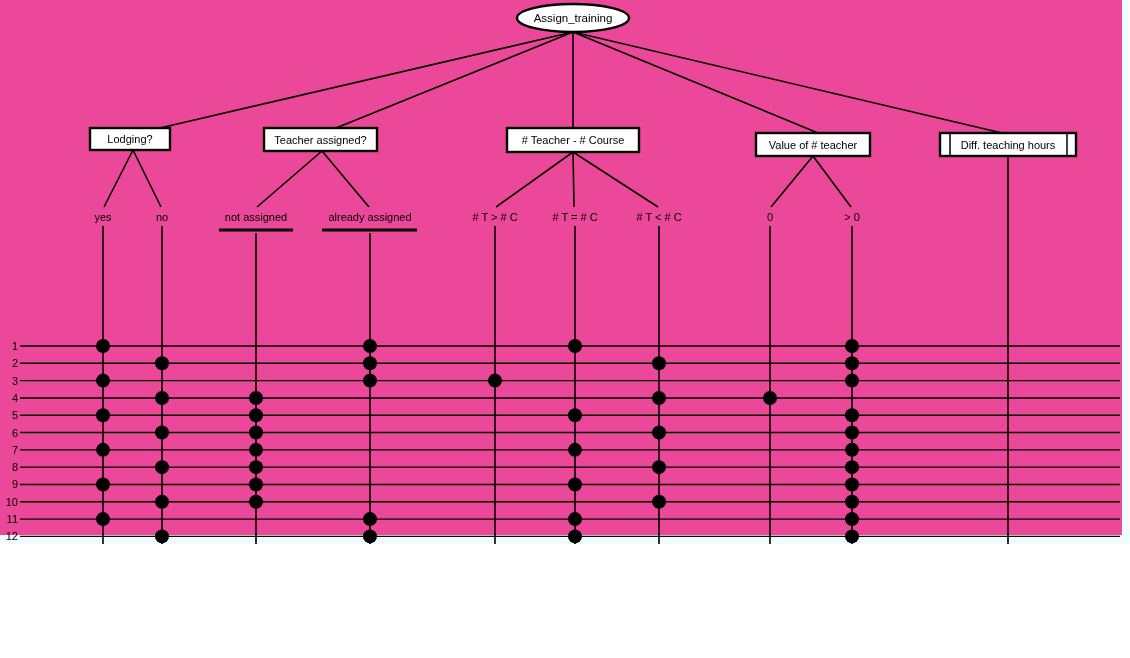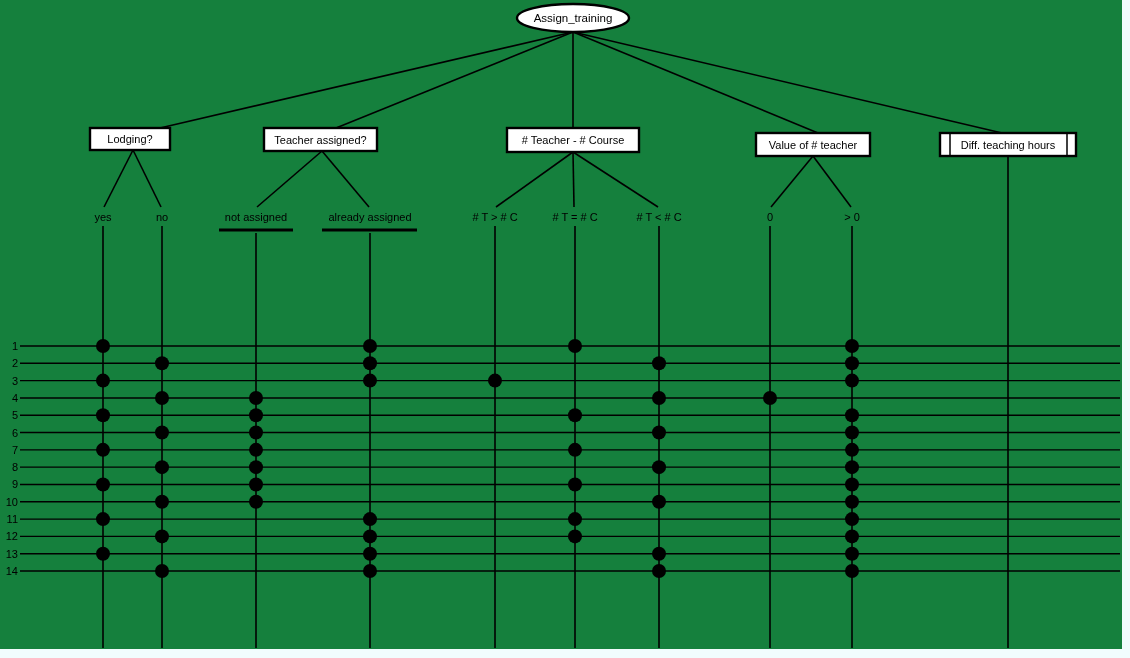--- a/index.html
+++ b/index.html
@@ -1,16 +1,16 @@
 <!DOCTYPE html>
 <html><head>
 <meta charset="utf-8">
 <style>
   html,body{margin:0;padding:0;background:#ffffff;}
-  #page{position:relative;width:1130px;height:658px;background:#15803d;overflow:hidden;
+  #page{position:relative;width:1130px;height:544px;background:#ec4899;overflow:hidden;
         font-family:"Liberation Sans","DejaVu Sans",sans-serif;text-decoration:underline;}
   #diagram-svg{position:absolute;left:0;top:0;}
   #diagram-svg text{font-family:"Liberation Sans","DejaVu Sans",sans-serif;fill:#000;}
   .edge{position:absolute;}
 </style>
 </head>
 <body>
 
 <div id="page">
   <div class="edge" id="edge-right" style="right: 0px; top: 0px; width: 8px; height: 658px; background: rgb(241, 252, 253);"></div>

